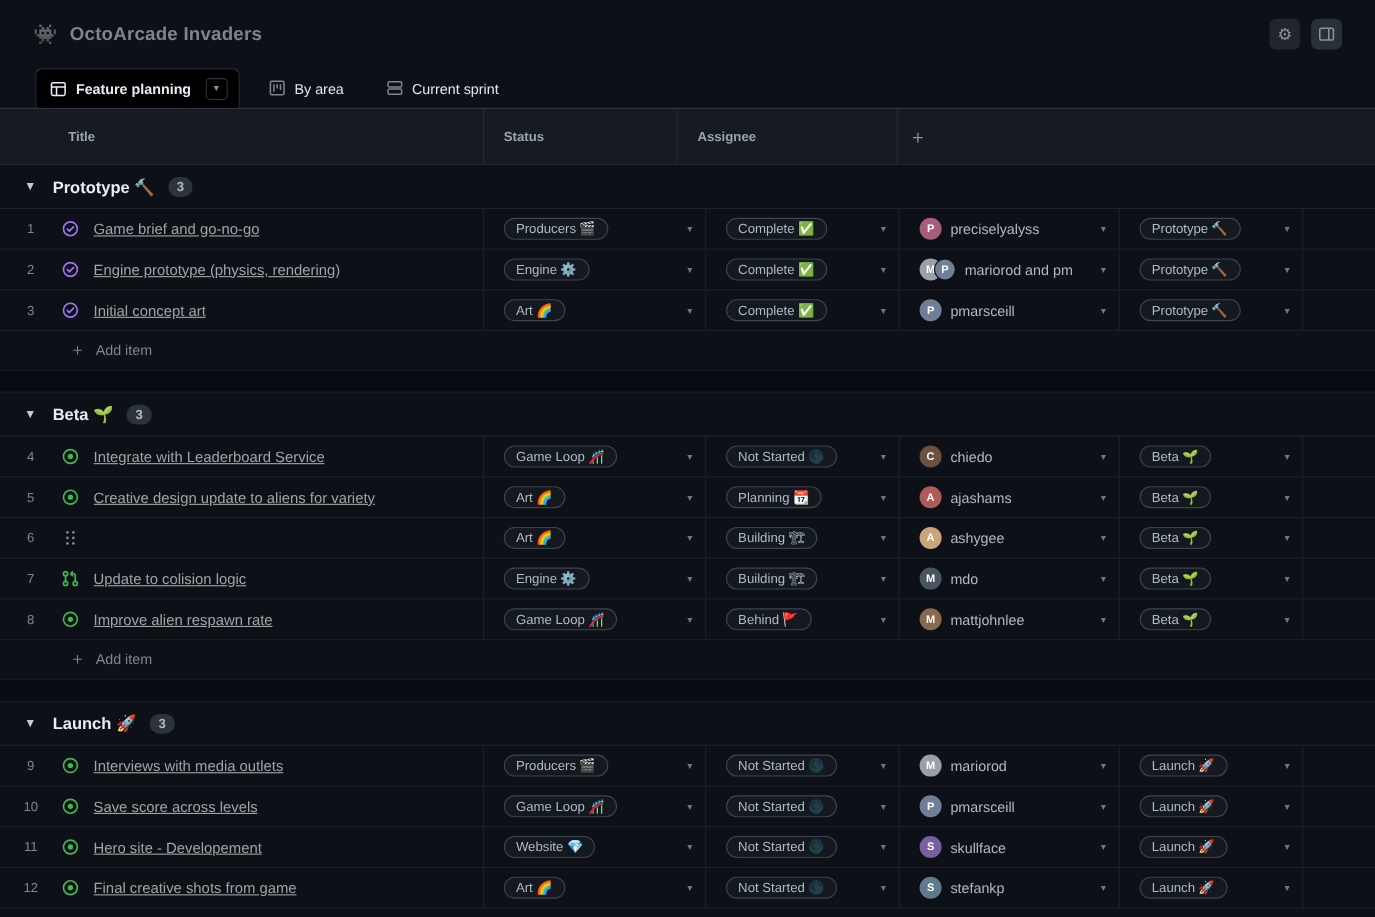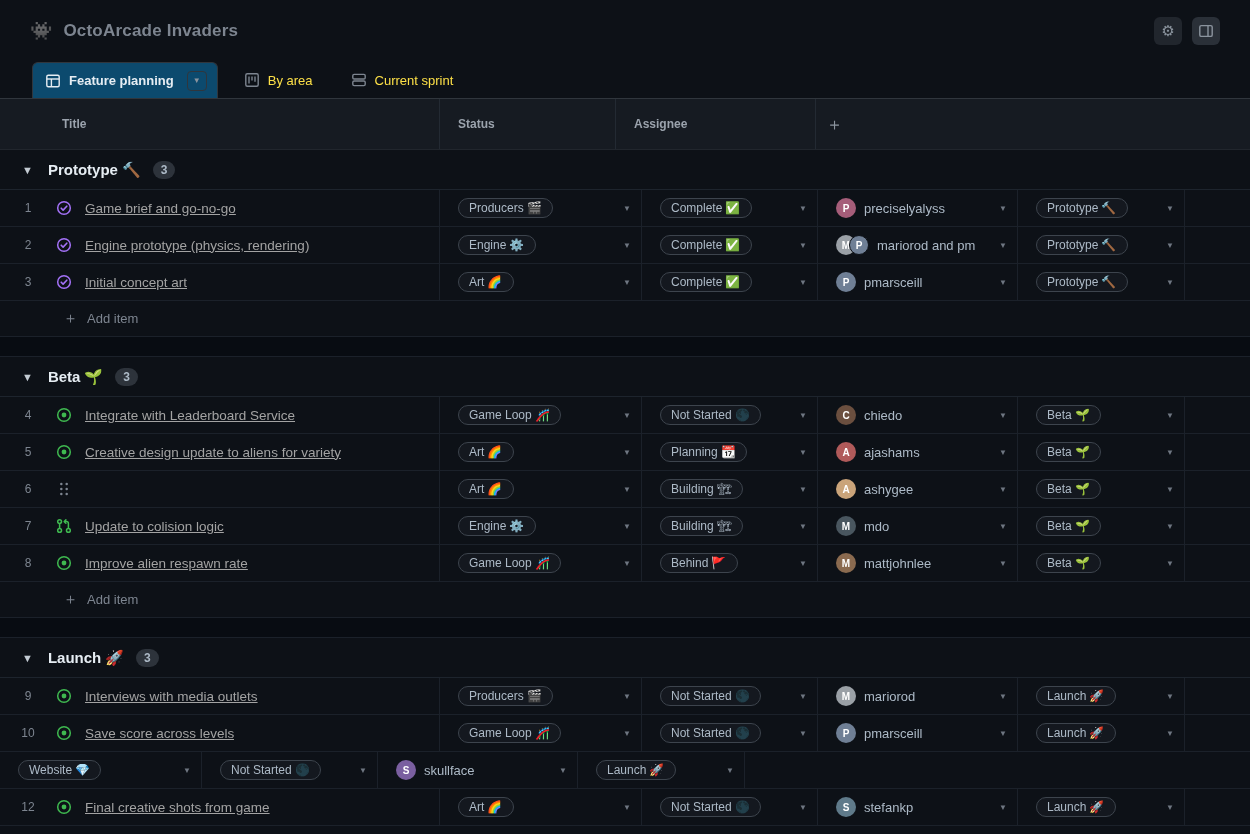--- a/index.html
+++ b/index.html
@@ -25,27 +25,27 @@
     display: flex; align-items: center; justify-content: center;
     background: #21262d; color: #8b949e; font-size: 15px; border: none; cursor: pointer;
   }
   .icon-btn.lighter { background: #2a3038; }
   .icon-btn svg { display: block; }
 
   
   .tabs { height: 36px; display: flex; align-items: stretch; padding-left: 32px; }
   .tab { display: flex; align-items: center; gap: 8px; font-size: 13px; cursor: pointer; }
   .tab.active {
-    background: #0c4a6e;
+    background: #000000;
     border: 1px solid #30363d; border-bottom: none;
     border-radius: 6px 6px 0 0;
     padding: 0 10px 0 12px;
     color: #e6edf3; font-weight: 600;
   }
-  .tab.inactive { color: #fde047; padding: 0 12px; margin-left: 14px; }
+  .tab.inactive { color: #e5e5e5; padding: 0 12px; margin-left: 14px; }
   .tab-icon { display: flex; }
   .tab-caret-btn {
     width: 20px; height: 20px; margin-left: 5px;
     border: 1px solid #30363d; border-radius: 4px;
     display: flex; align-items: center; justify-content: center;
     color: #8b949e; font-size: 8px;
   }
 
   
   .thead {
@@ -539,20 +539,30 @@
         <span class="assignee-name">pmarsceill</span>
         <span class="cell-caret">▼</span>
       </div>
       <div class="td pad w-milestone">
         <span class="pill">Launch 🚀</span>
         <span class="cell-caret">▼</span>
       </div>
       <div class="td w-rest"></div>
     </div>
     <div class="row">
+      <div class="td w-title">
+        <span class="row-num">11</span>
+        <span class="row-icon">
+          <svg width="16" height="16" viewBox="0 0 16 16">
+            <circle cx="8" cy="8" r="6.3" fill="none" stroke="#3fb950" stroke-width="1.5"></circle>
+            <circle cx="8" cy="8" r="2.4" fill="#3fb950"></circle>
+          </svg>
+        </span>
+        <span class="row-title">Hero site - Developement</span>
+      </div>
       <div class="td pad w-area">
         <span class="pill">Website 💎</span>
         <span class="cell-caret">▼</span>
       </div>
       <div class="td pad w-status">
         <span class="pill">Not Started 🌑</span>
         <span class="cell-caret">▼</span>
       </div>
       <div class="td pad w-assignee">
         <span class="avatars">

